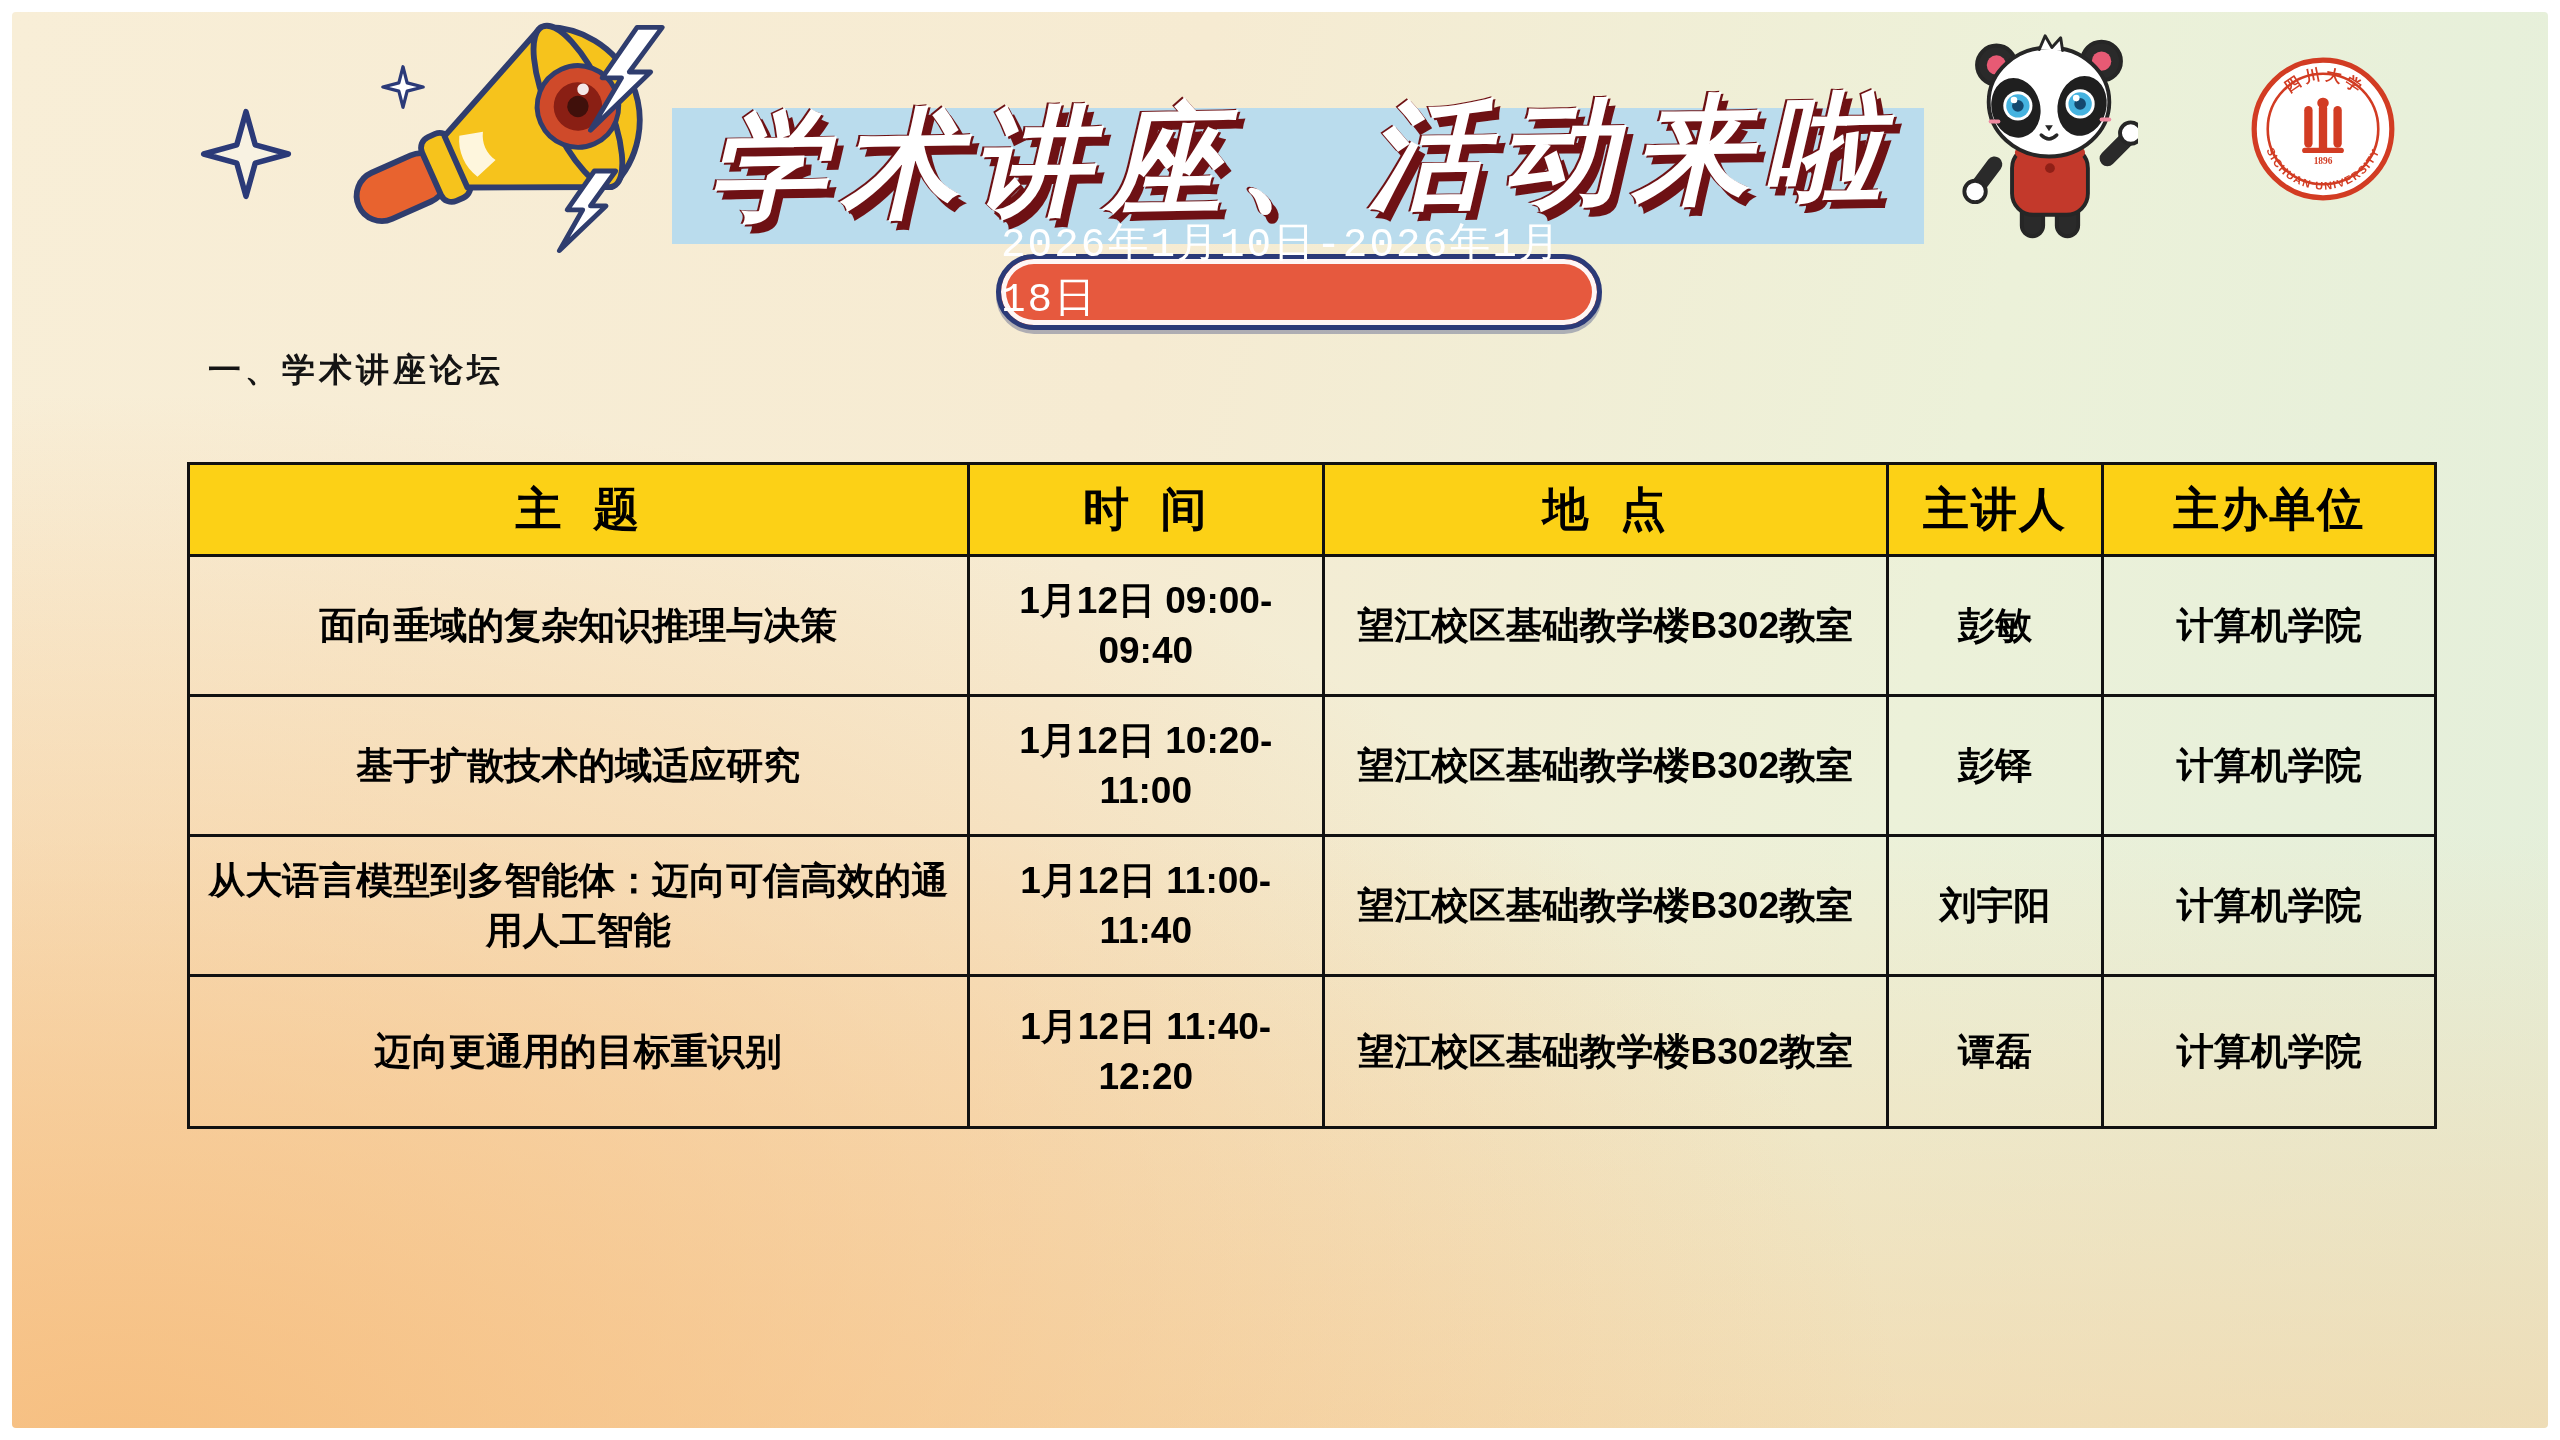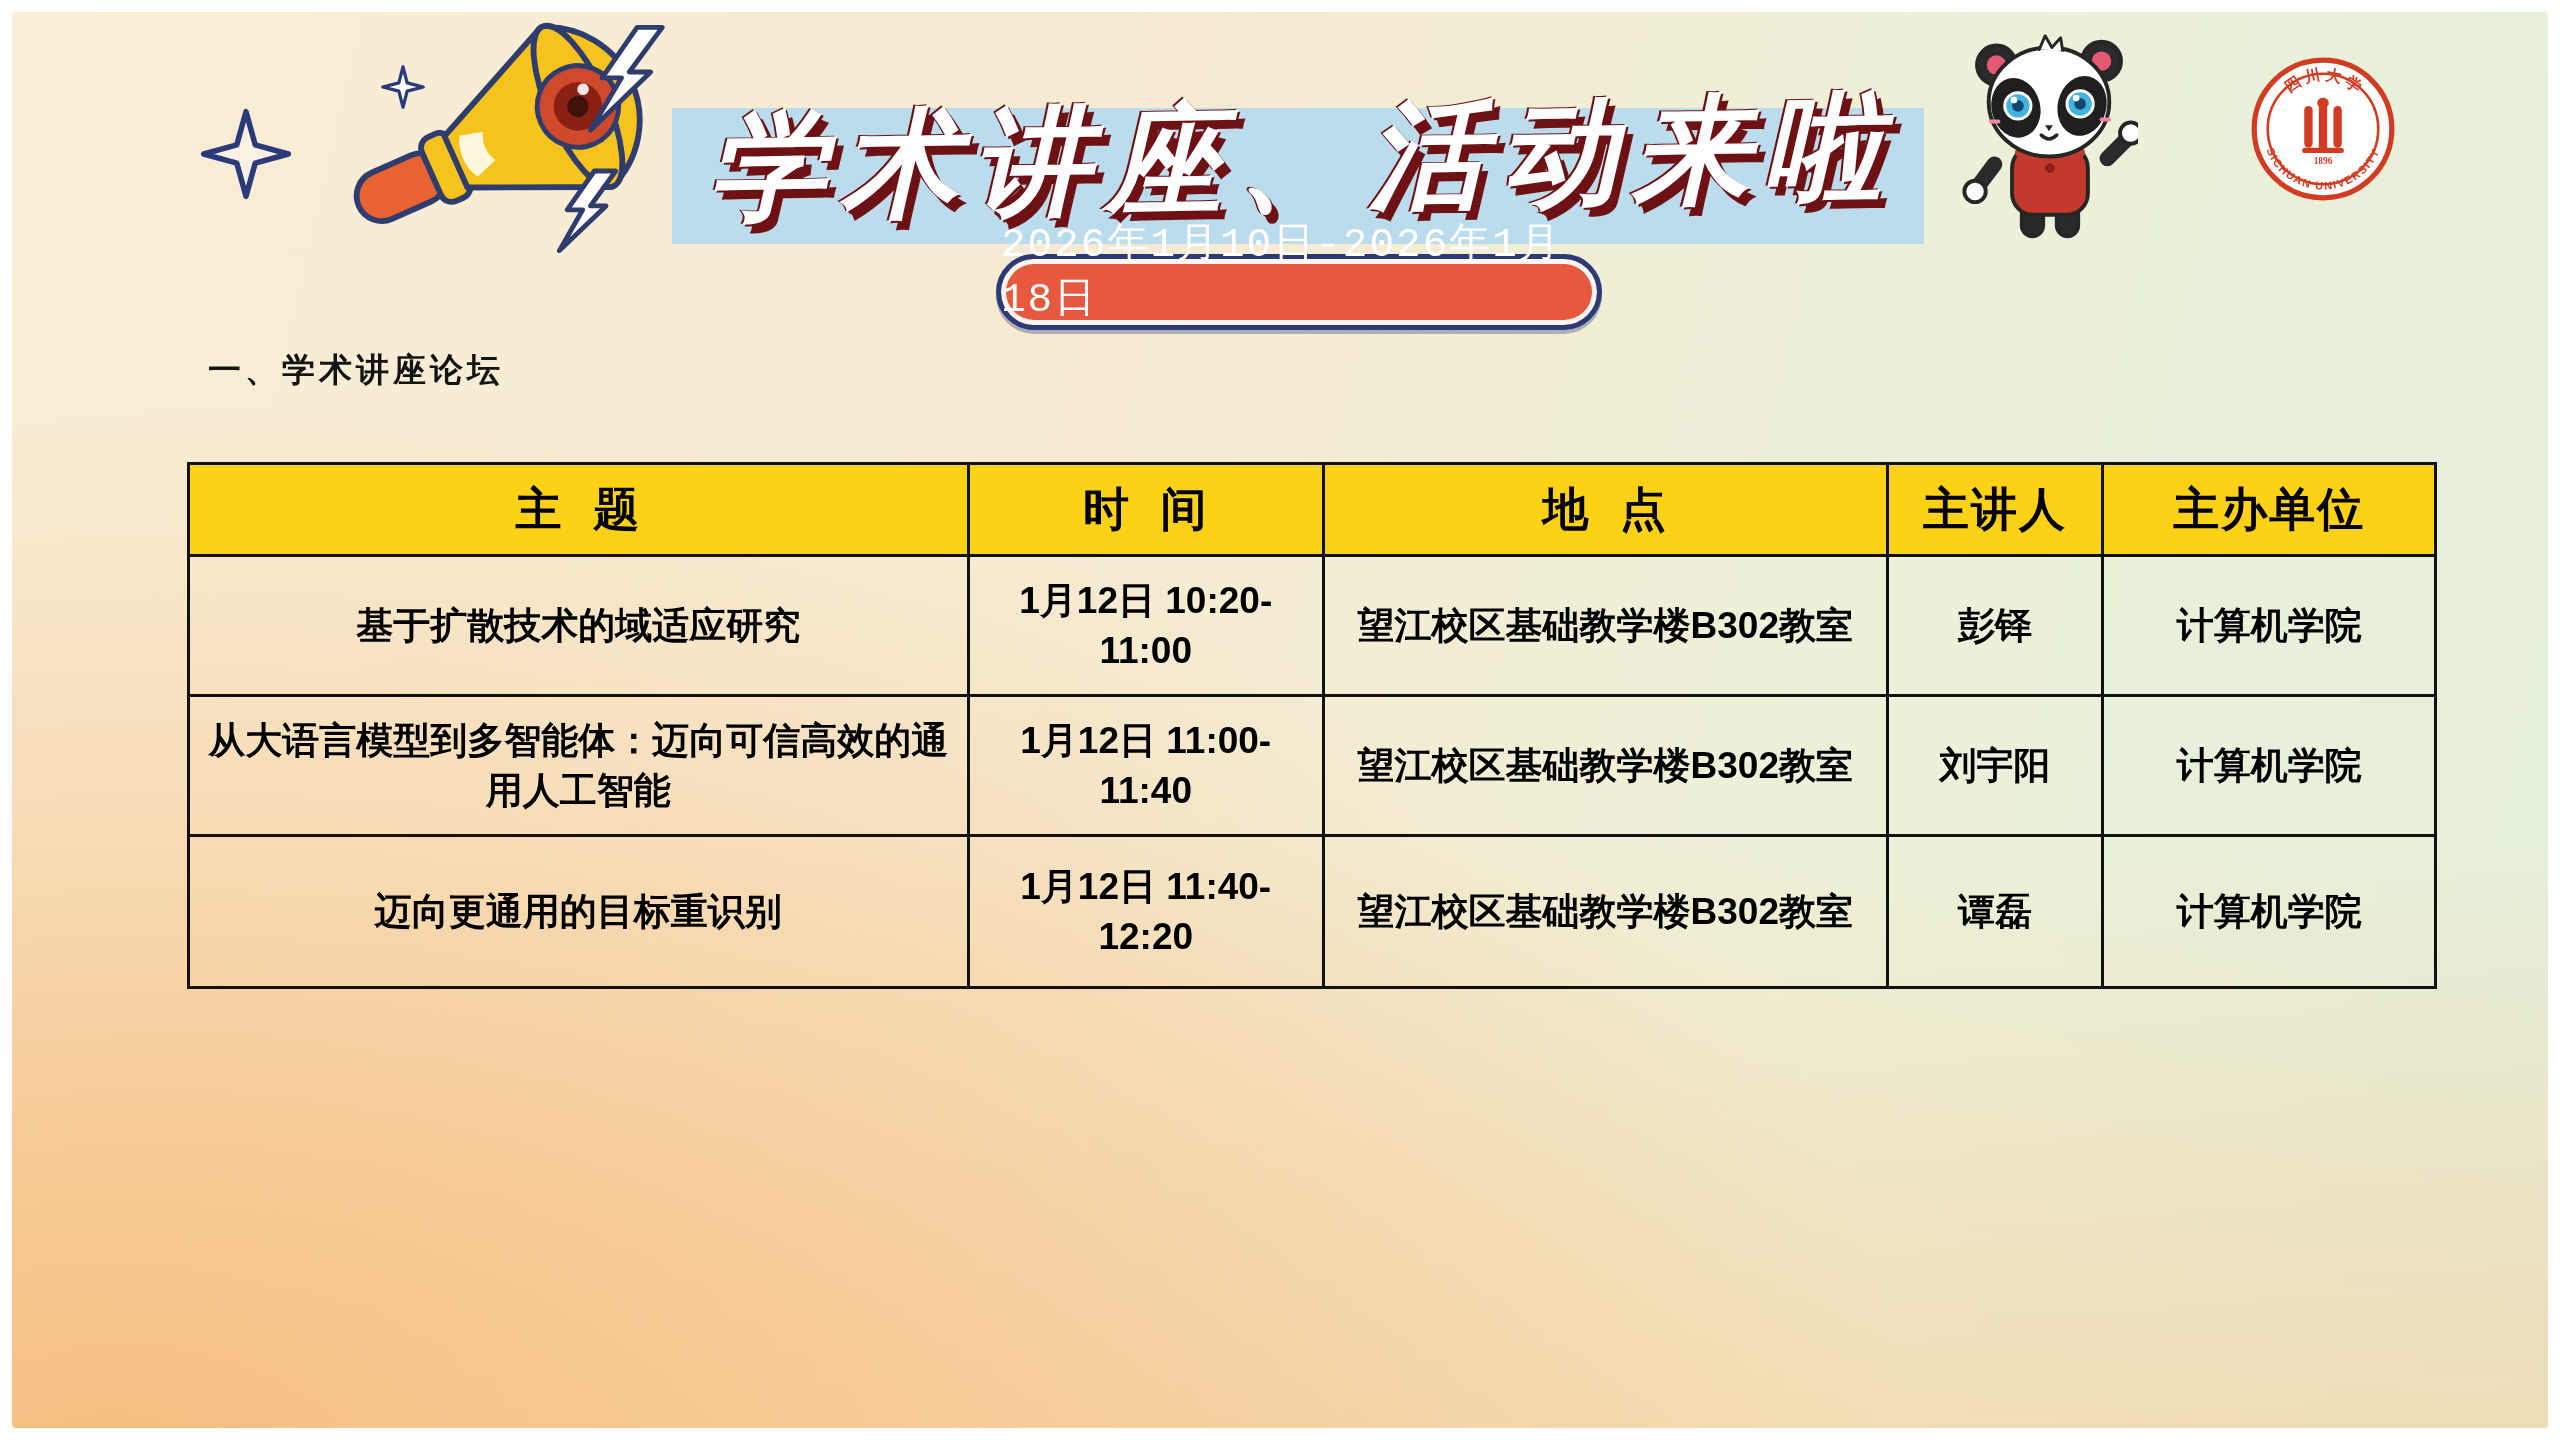--- a/index.html
+++ b/index.html
@@ -204,20 +204,27 @@
         <tr>
           <th>主  题</th>
           <th>时  间</th>
           <th>地  点</th>
           <th>主讲人</th>
           <th>主办单位</th>
         </tr>
       </thead>
     <tbody>
         <tr>
+          <td>面向垂域的复杂知识推理与决策</td>
+          <td>1月12日 09:00-09:40</td>
+          <td>望江校区基础教学楼B302教室</td>
+          <td>彭敏</td>
+          <td>计算机学院</td>
+        </tr>
+        <tr>
           <td>基于扩散技术的域适应研究</td>
           <td>1月12日 10:20-11:00</td>
           <td>望江校区基础教学楼B302教室</td>
           <td>彭铎</td>
           <td>计算机学院</td>
         </tr>
         <tr>
           <td>从大语言模型到多智能体：迈向可信高效的通用人工智能</td>
           <td>1月12日 11:00-11:40</td>
           <td>望江校区基础教学楼B302教室</td>

